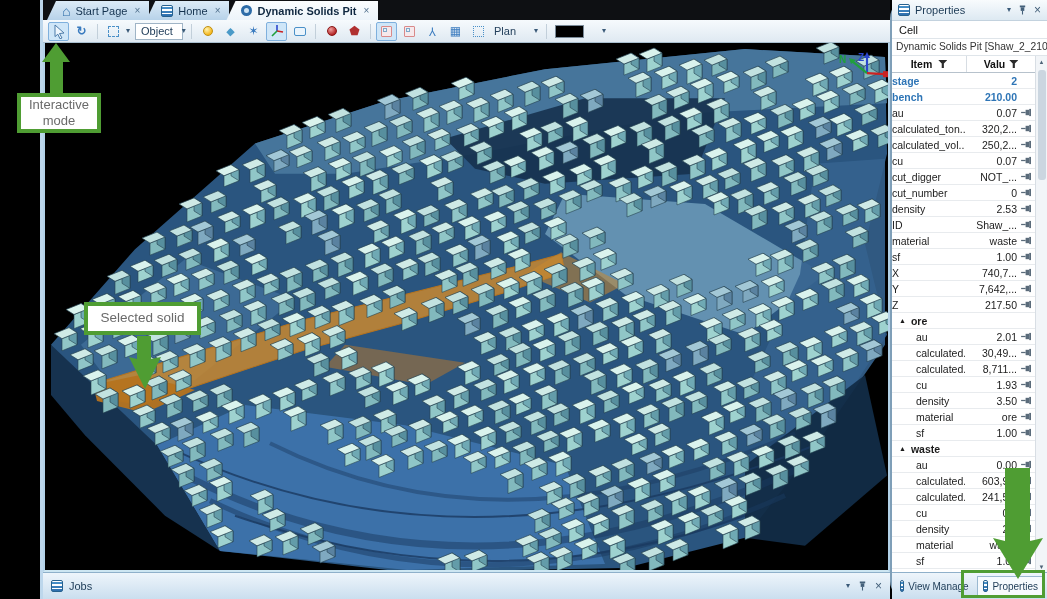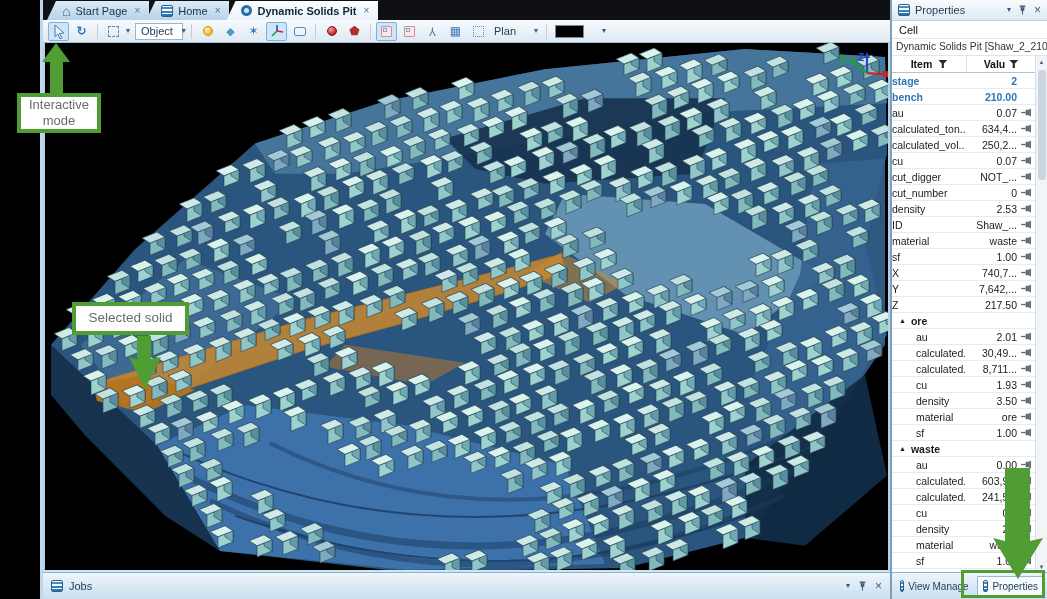--- a/index.html
+++ b/index.html
@@ -5,21 +5,21 @@
   * { margin:0; padding:0; box-sizing:border-box; }
   html,body { background:#000; }
   body { font-family:"Liberation Sans", sans-serif; }
   .page { position:relative; width:1047px; height:599px; overflow:hidden; background:#000; }
 
   
   .app-window { position:absolute; left:40px; top:0; width:1007px; height:599px;
     display:flex; border-left:3px solid #bdd7ec; background:#000; }
   .main-col { flex:1; display:flex; flex-direction:column; min-width:0; }
   .right-panel { width:157px; flex:0 0 157px; background:#fff; border-left:2px solid #7f9fb8;
-    display:flex; flex-direction:column; }
+    display:flex; flex-direction:column;border-radius:18px; }
 
   
   .tab-bar { height:20px; background:#0e1013; display:flex; align-items:flex-end; padding-left:4px; }
   .dtab { height:19px; display:inline-flex; align-items:center; gap:5px; padding:0 9px 0 15px;
     clip-path:polygon(9px 0,100% 0,100% 100%,0 100%); margin-right:-3px; font-size:11px; color:#14324f; cursor:default; }
   .dtab.inactive { background:linear-gradient(#dcebf7,#b7d2e9); }
   .dtab.active { background:linear-gradient(#fbfdfe,#ecf4fa); font-weight:bold; color:#0e2740; z-index:2; }
   .tab-close { font-size:10px; color:#51718e; margin-left:2px; font-weight:normal; }
   .ic-home { color:#2d6ca8; font-size:14px; font-weight:bold; line-height:1; }
   .ic-list { width:12px; height:12px; border:1px solid #26618f; border-radius:2px;
@@ -94,21 +94,21 @@
     display:flex; align-items:center; gap:3px; padding:0 3px; font-size:10px; color:#1c3a55; }
   .ptab { display:flex; align-items:center; gap:4px; padding:3px 5px; white-space:nowrap; overflow:hidden; }
   .ptab.active { background:#f6fafd; border:1px solid #9ab8d0; }
 
   
   .annot-svg { position:absolute; left:0; top:0; width:1047px; height:599px; pointer-events:none; z-index:40; }
   .annot-box { position:absolute; background:#fff; border:4px solid #4f9d33; color:#6a6a6a;
     display:flex; align-items:center; justify-content:center; text-align:center;
     font-size:13px; line-height:1.2; z-index:41; pointer-events:none; }
   #box-interactive { left:17px; top:93px; width:84px; height:40px; }
-  #box-selected { left:72px; top:302px; width:117px; height:33px; font-size:13.5px; }
+  #box-selected { left:84px; top:302px; width:117px; height:33px; font-size:13.5px; }
   .green-rect { position:absolute; left:961px; top:570px; width:84px; height:28px;
     border:3px solid #4f9d33; z-index:41; pointer-events:none; }
 </style>
 </head>
 <body>
 
 <div class="page">
   <div class="app-window">
 
     <div class="main-col">
@@ -1610,21 +1610,21 @@
               <span class="pincell">
                 <svg width="11" height="9" viewBox="0 0 12 10">
                   <rect x="5" y="2" width="4" height="6" fill="#5a6b7a"></rect>
                   <rect x="9" y="1" width="2" height="8" fill="#5a6b7a"></rect>
                   <rect x="0" y="4.3" width="5" height="1.4" fill="#5a6b7a"></rect>
                 </svg>
               </span>
             </div>
             <div class="prow">
               <span class="nm">calculated_ton...</span>
-              <span class="val">634,4...</span>
+              <span class="val">320,2...</span>
               <span class="pincell">
                 <svg width="11" height="9" viewBox="0 0 12 10">
                   <rect x="5" y="2" width="4" height="6" fill="#5a6b7a"></rect>
                   <rect x="9" y="1" width="2" height="8" fill="#5a6b7a"></rect>
                   <rect x="0" y="4.3" width="5" height="1.4" fill="#5a6b7a"></rect>
                 </svg>
               </span>
             </div>
             <div class="prow">
               <span class="nm">calculated_vol...</span>

